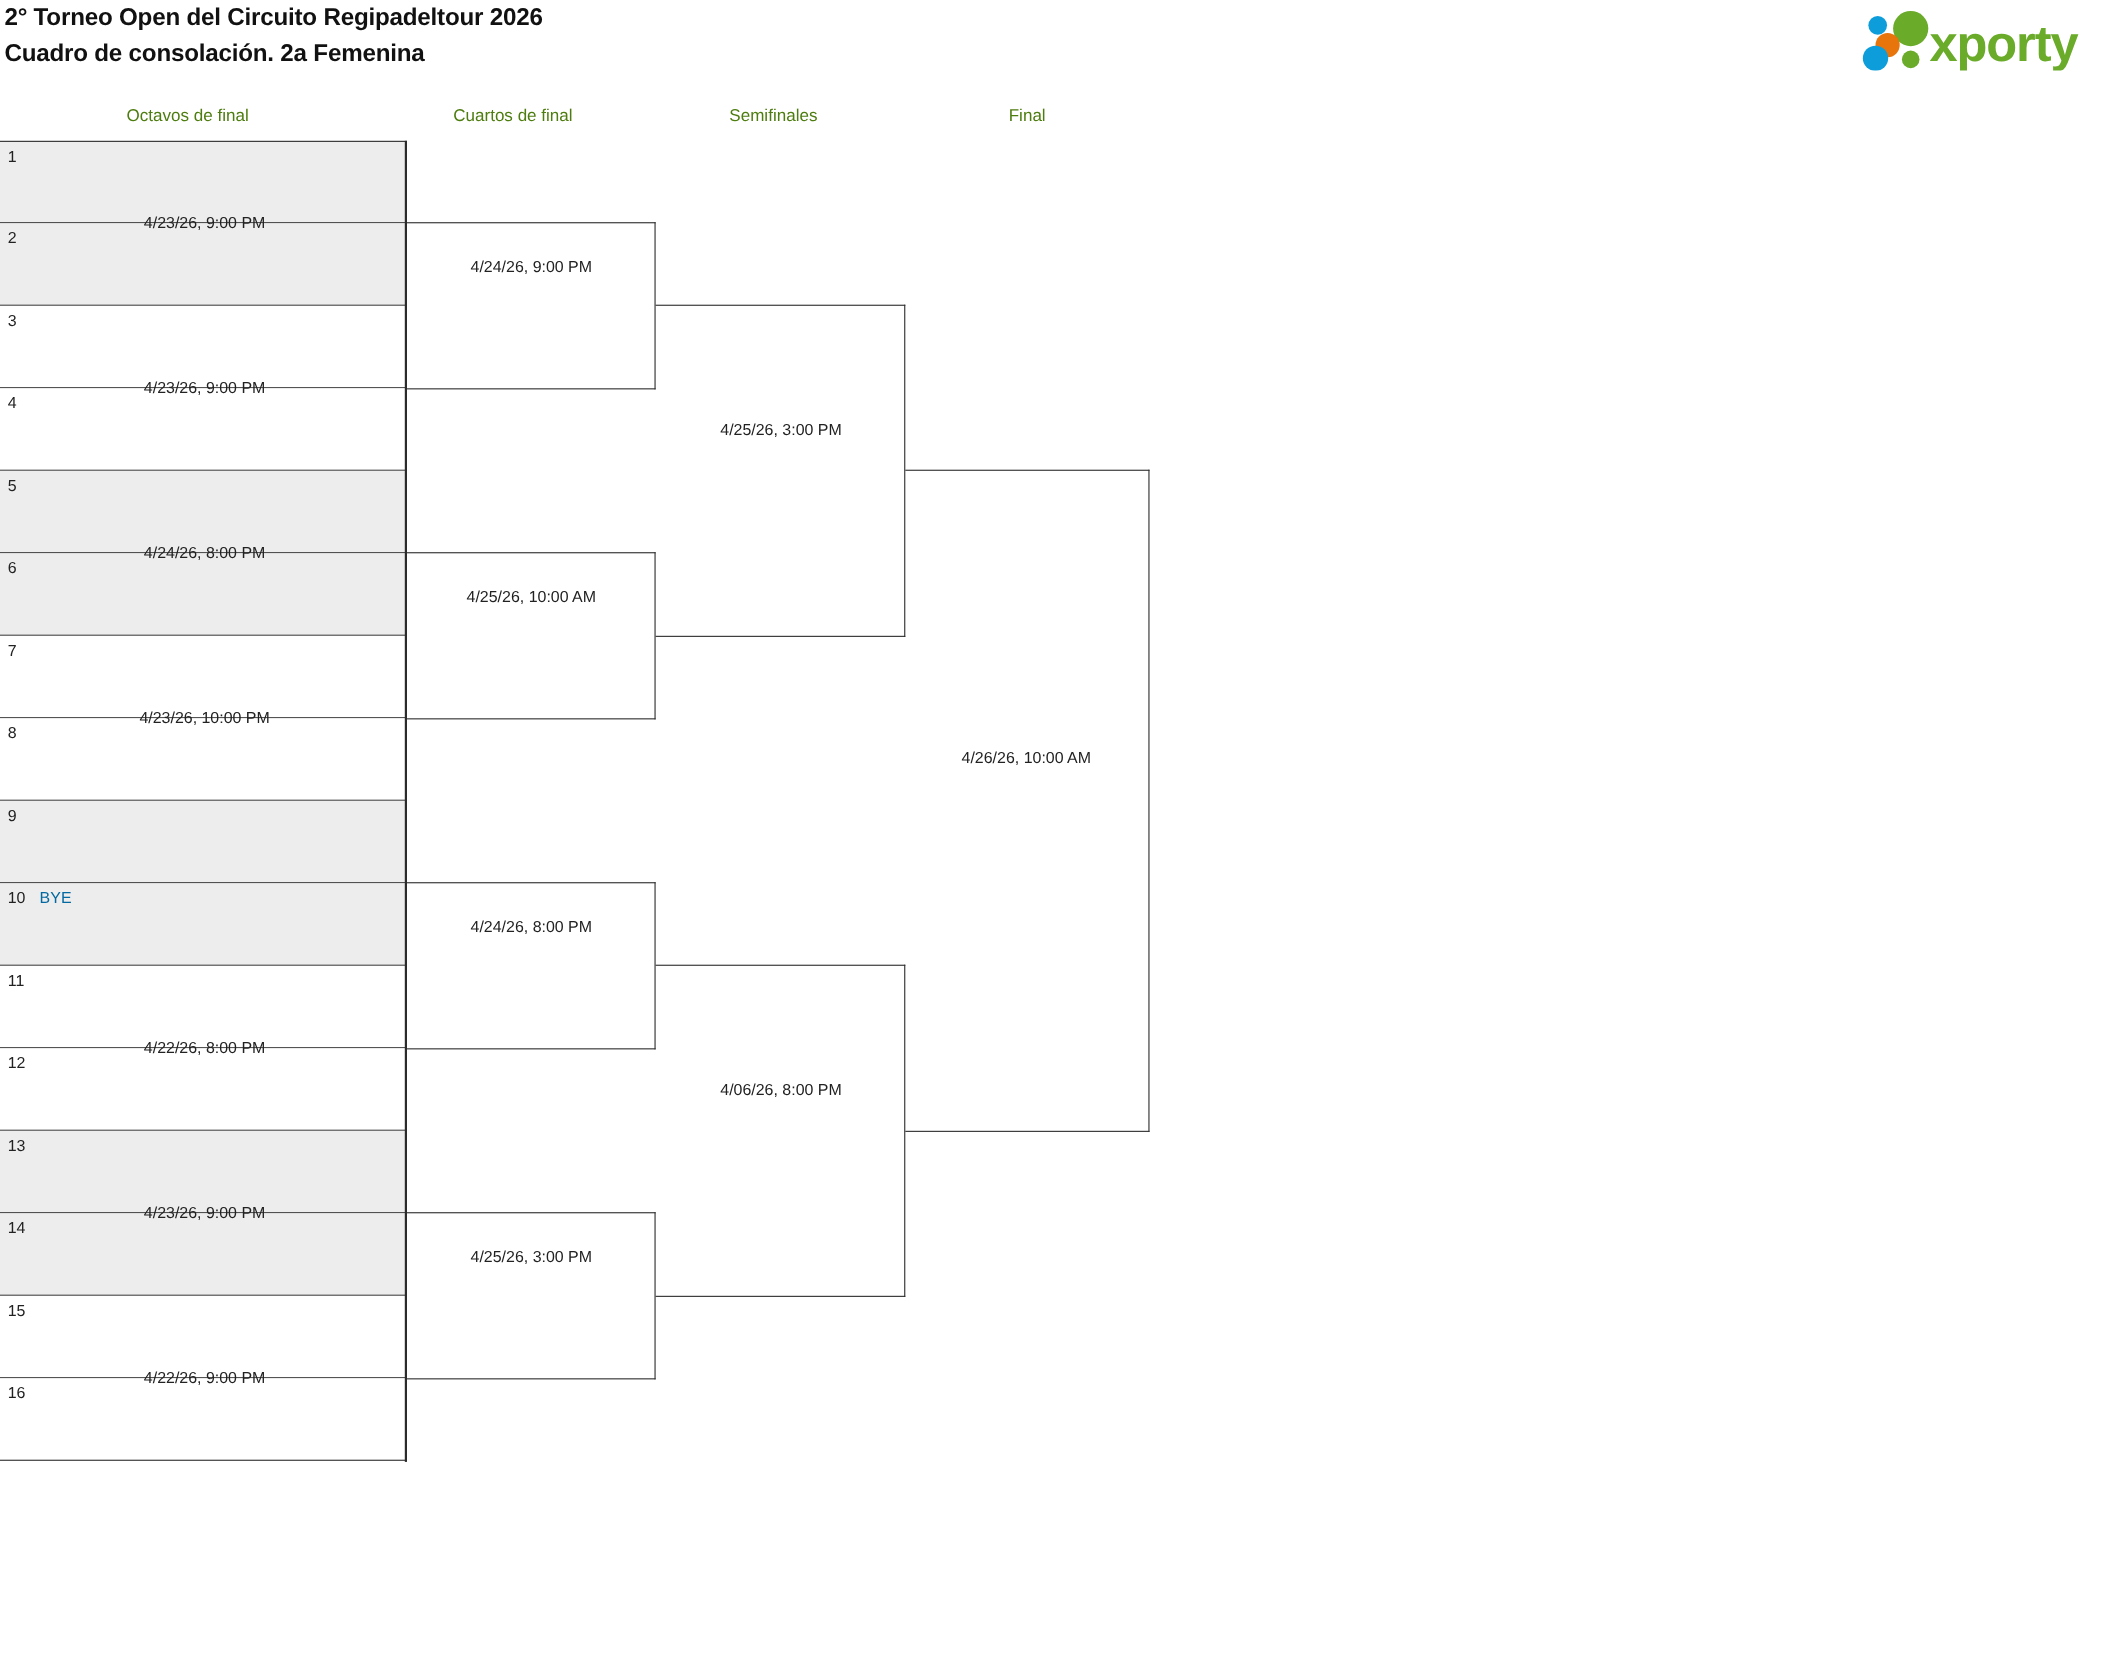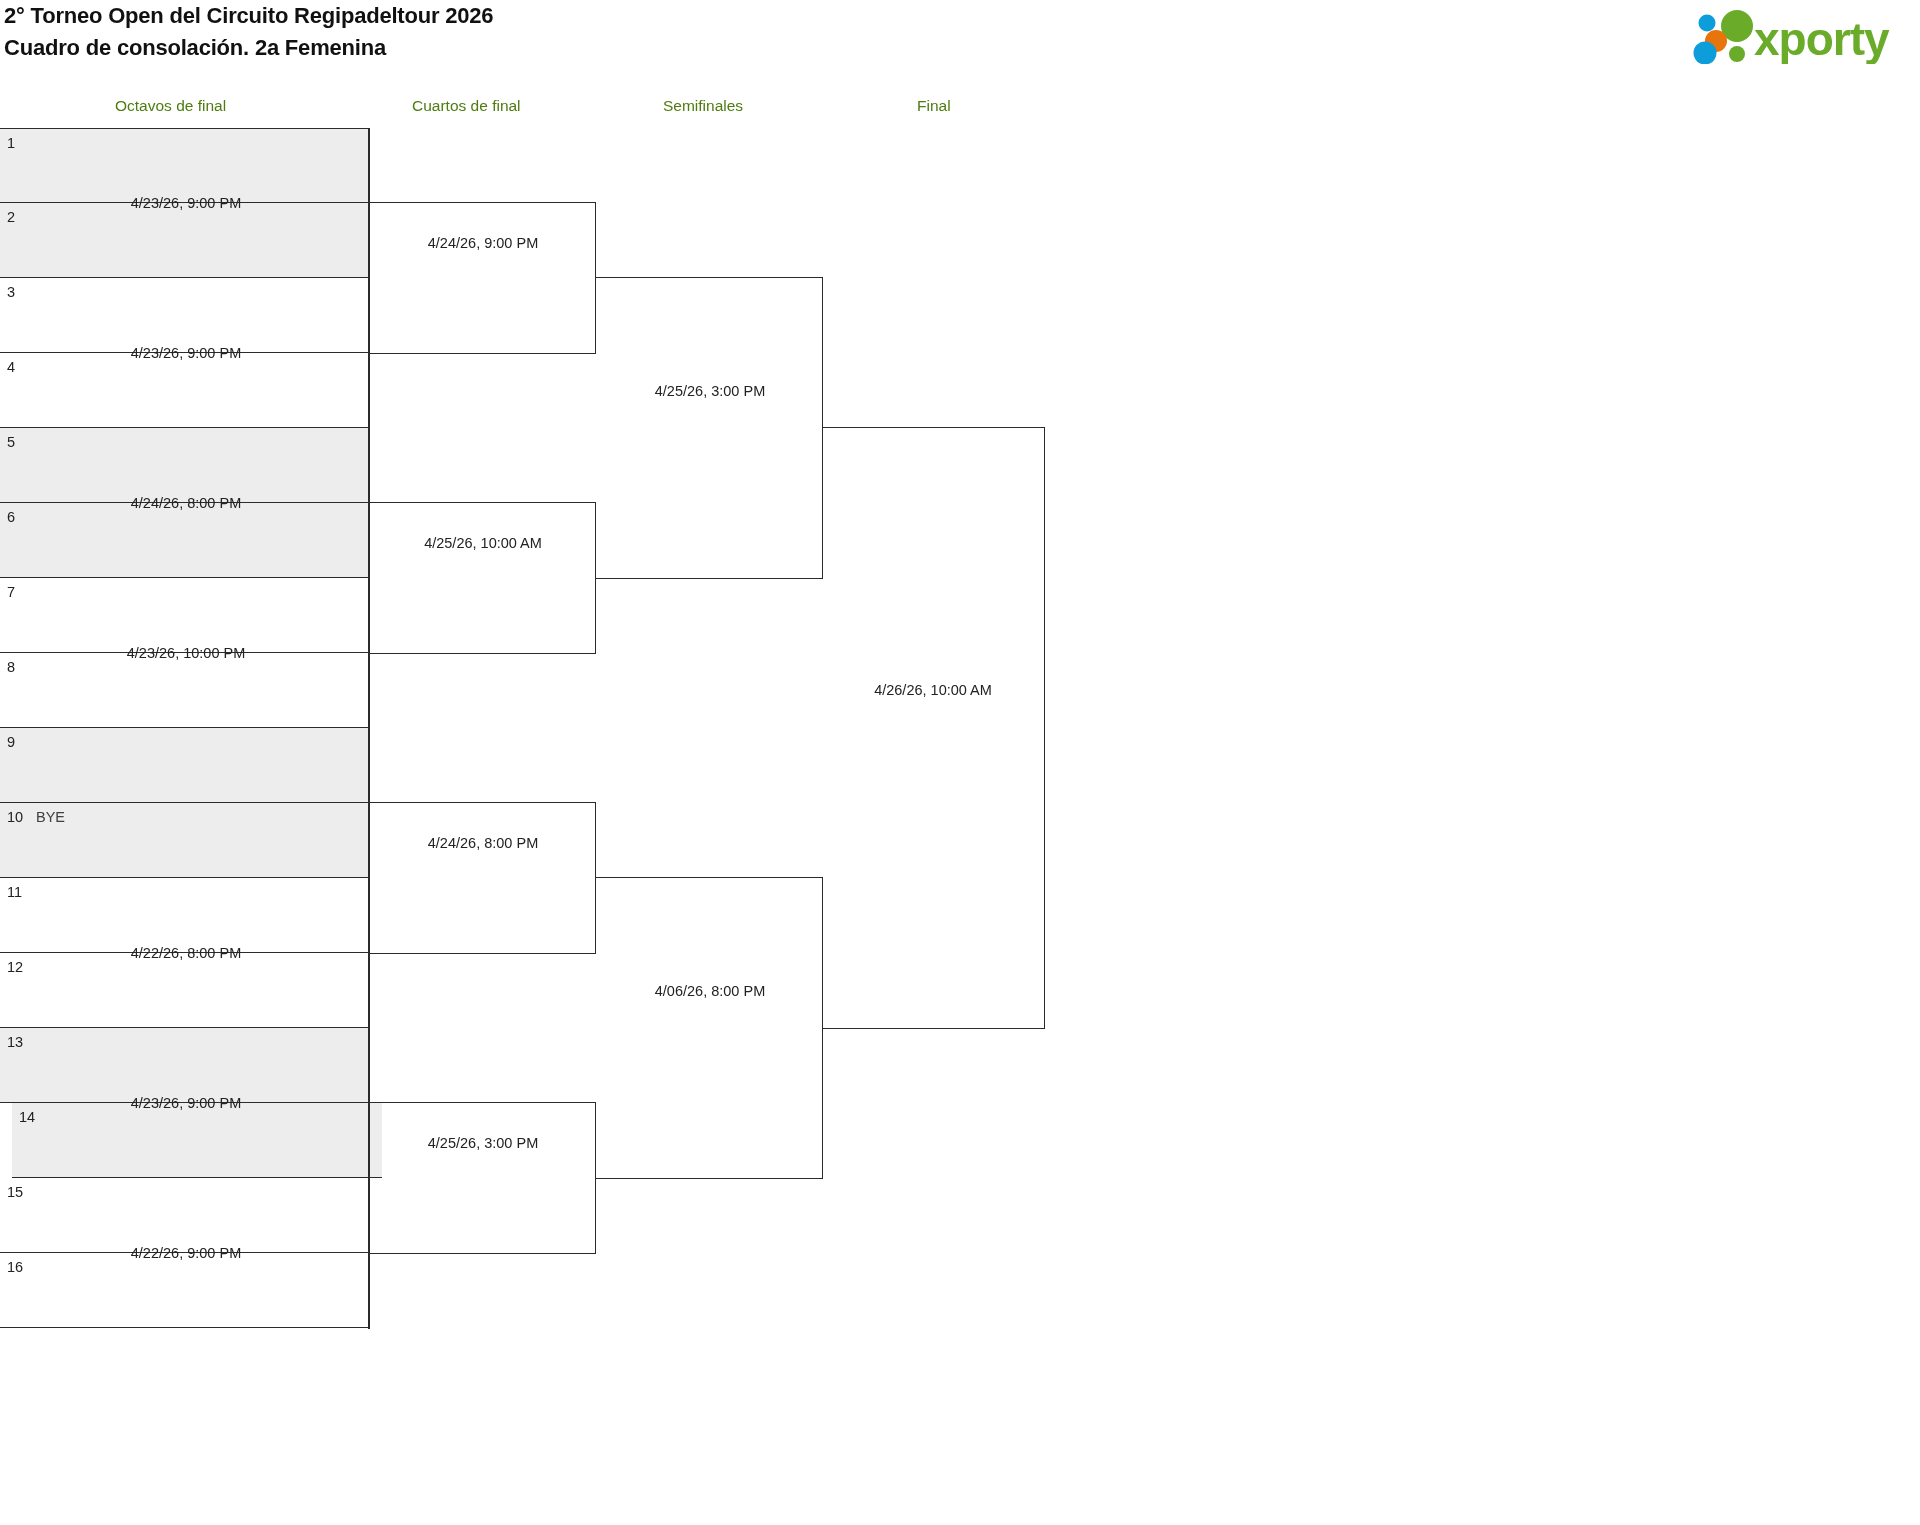--- a/index.html
+++ b/index.html
@@ -82,21 +82,21 @@
     top: 6px;
     font-size: 14.5px;
     color: #222222;
     white-space: nowrap;
   }
   .seed-cell .seed-name {
     position: absolute;
     left: 36px;
     top: 6px;
     font-size: 14.5px;
-    color: #404040;
+    color: #0369a1;
     white-space: nowrap;
   }
 
   
   #r1-right-edge {
     position: absolute;
     left: 368.4px;
     top: 128px;
     width: 1.6px;
     height: 1201px;
@@ -198,21 +198,21 @@
     <span class="seed-name"></span>
   </div>
   <div class="seed-cell" style="top:953px;height:75px;">
     <span class="seed-no">12</span>
     <span class="seed-name"></span>
   </div>
   <div class="seed-cell shaded" style="top:1028px;height:75px;">
     <span class="seed-no">13</span>
     <span class="seed-name"></span>
   </div>
-  <div class="seed-cell shaded" style="top:1103px;height:75px;margin-left:12px;">
+  <div class="seed-cell shaded" style="top:1103px;height:75px;">
     <span class="seed-no">14</span>
     <span class="seed-name"></span>
   </div>
   <div class="seed-cell" style="top:1178px;height:75px;">
     <span class="seed-no">15</span>
     <span class="seed-name"></span>
   </div>
   <div class="seed-cell" style="top:1253px;height:75px;">
     <span class="seed-no">16</span>
     <span class="seed-name"></span>

